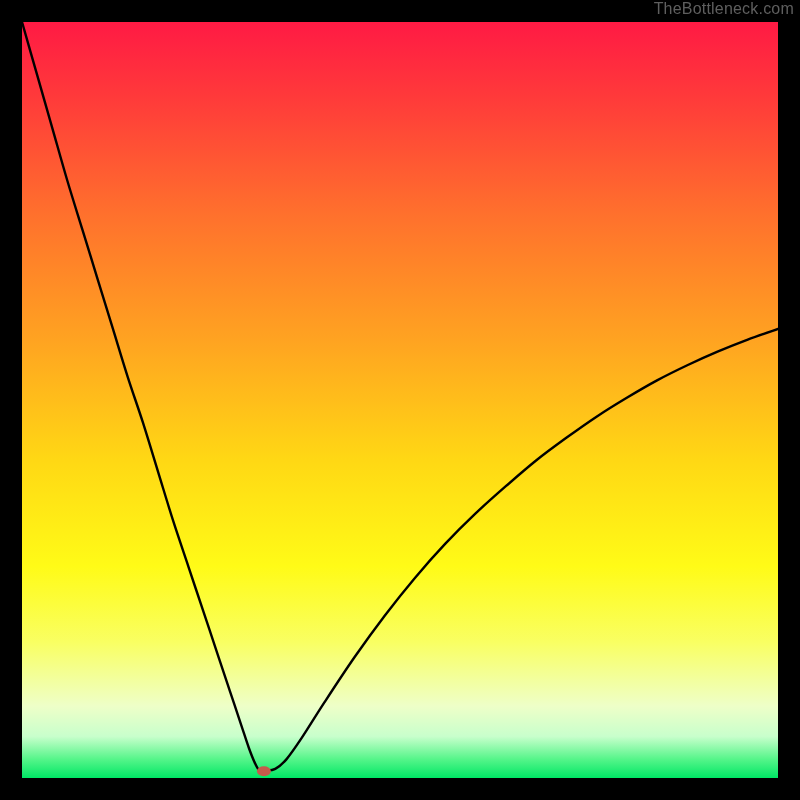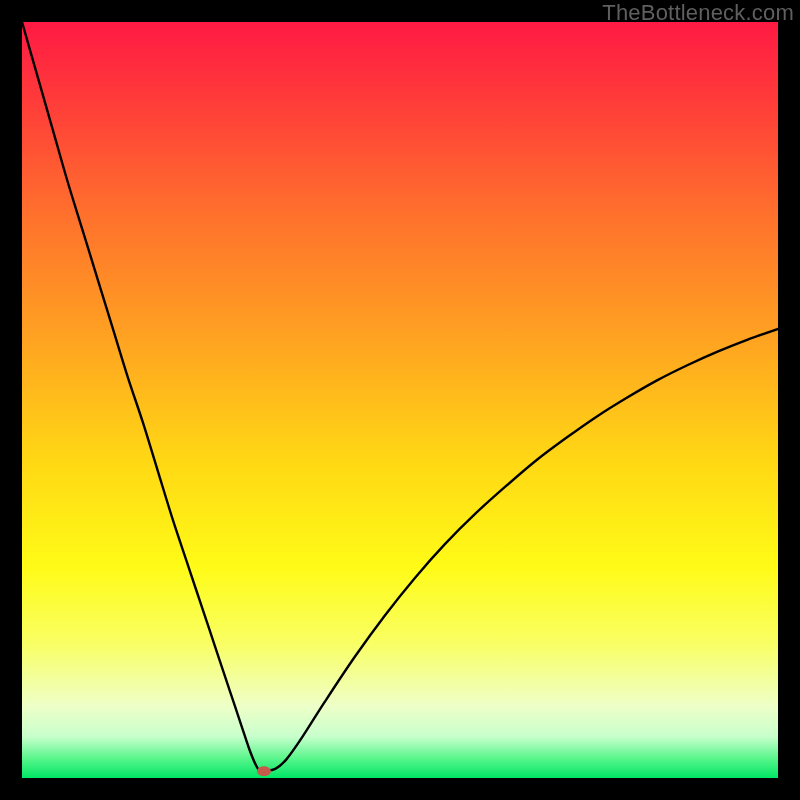--- a/index.html
+++ b/index.html
@@ -23,21 +23,21 @@
     top: 22px;
     width: 756px;
     height: 756px;
     overflow: hidden;
   }
   .watermark {
     position: absolute;
     top: 0px;
     right: 6px;
     color: #5f5f5f;
-    font-size: 22px;
+    font-size: 16px;
     font-weight: 500;
     letter-spacing: 0.2px;
     z-index: 10;
     user-select: none;
     text-align: right;
   }
   svg { display: block; }
 </style>
 </head>
 <body>

